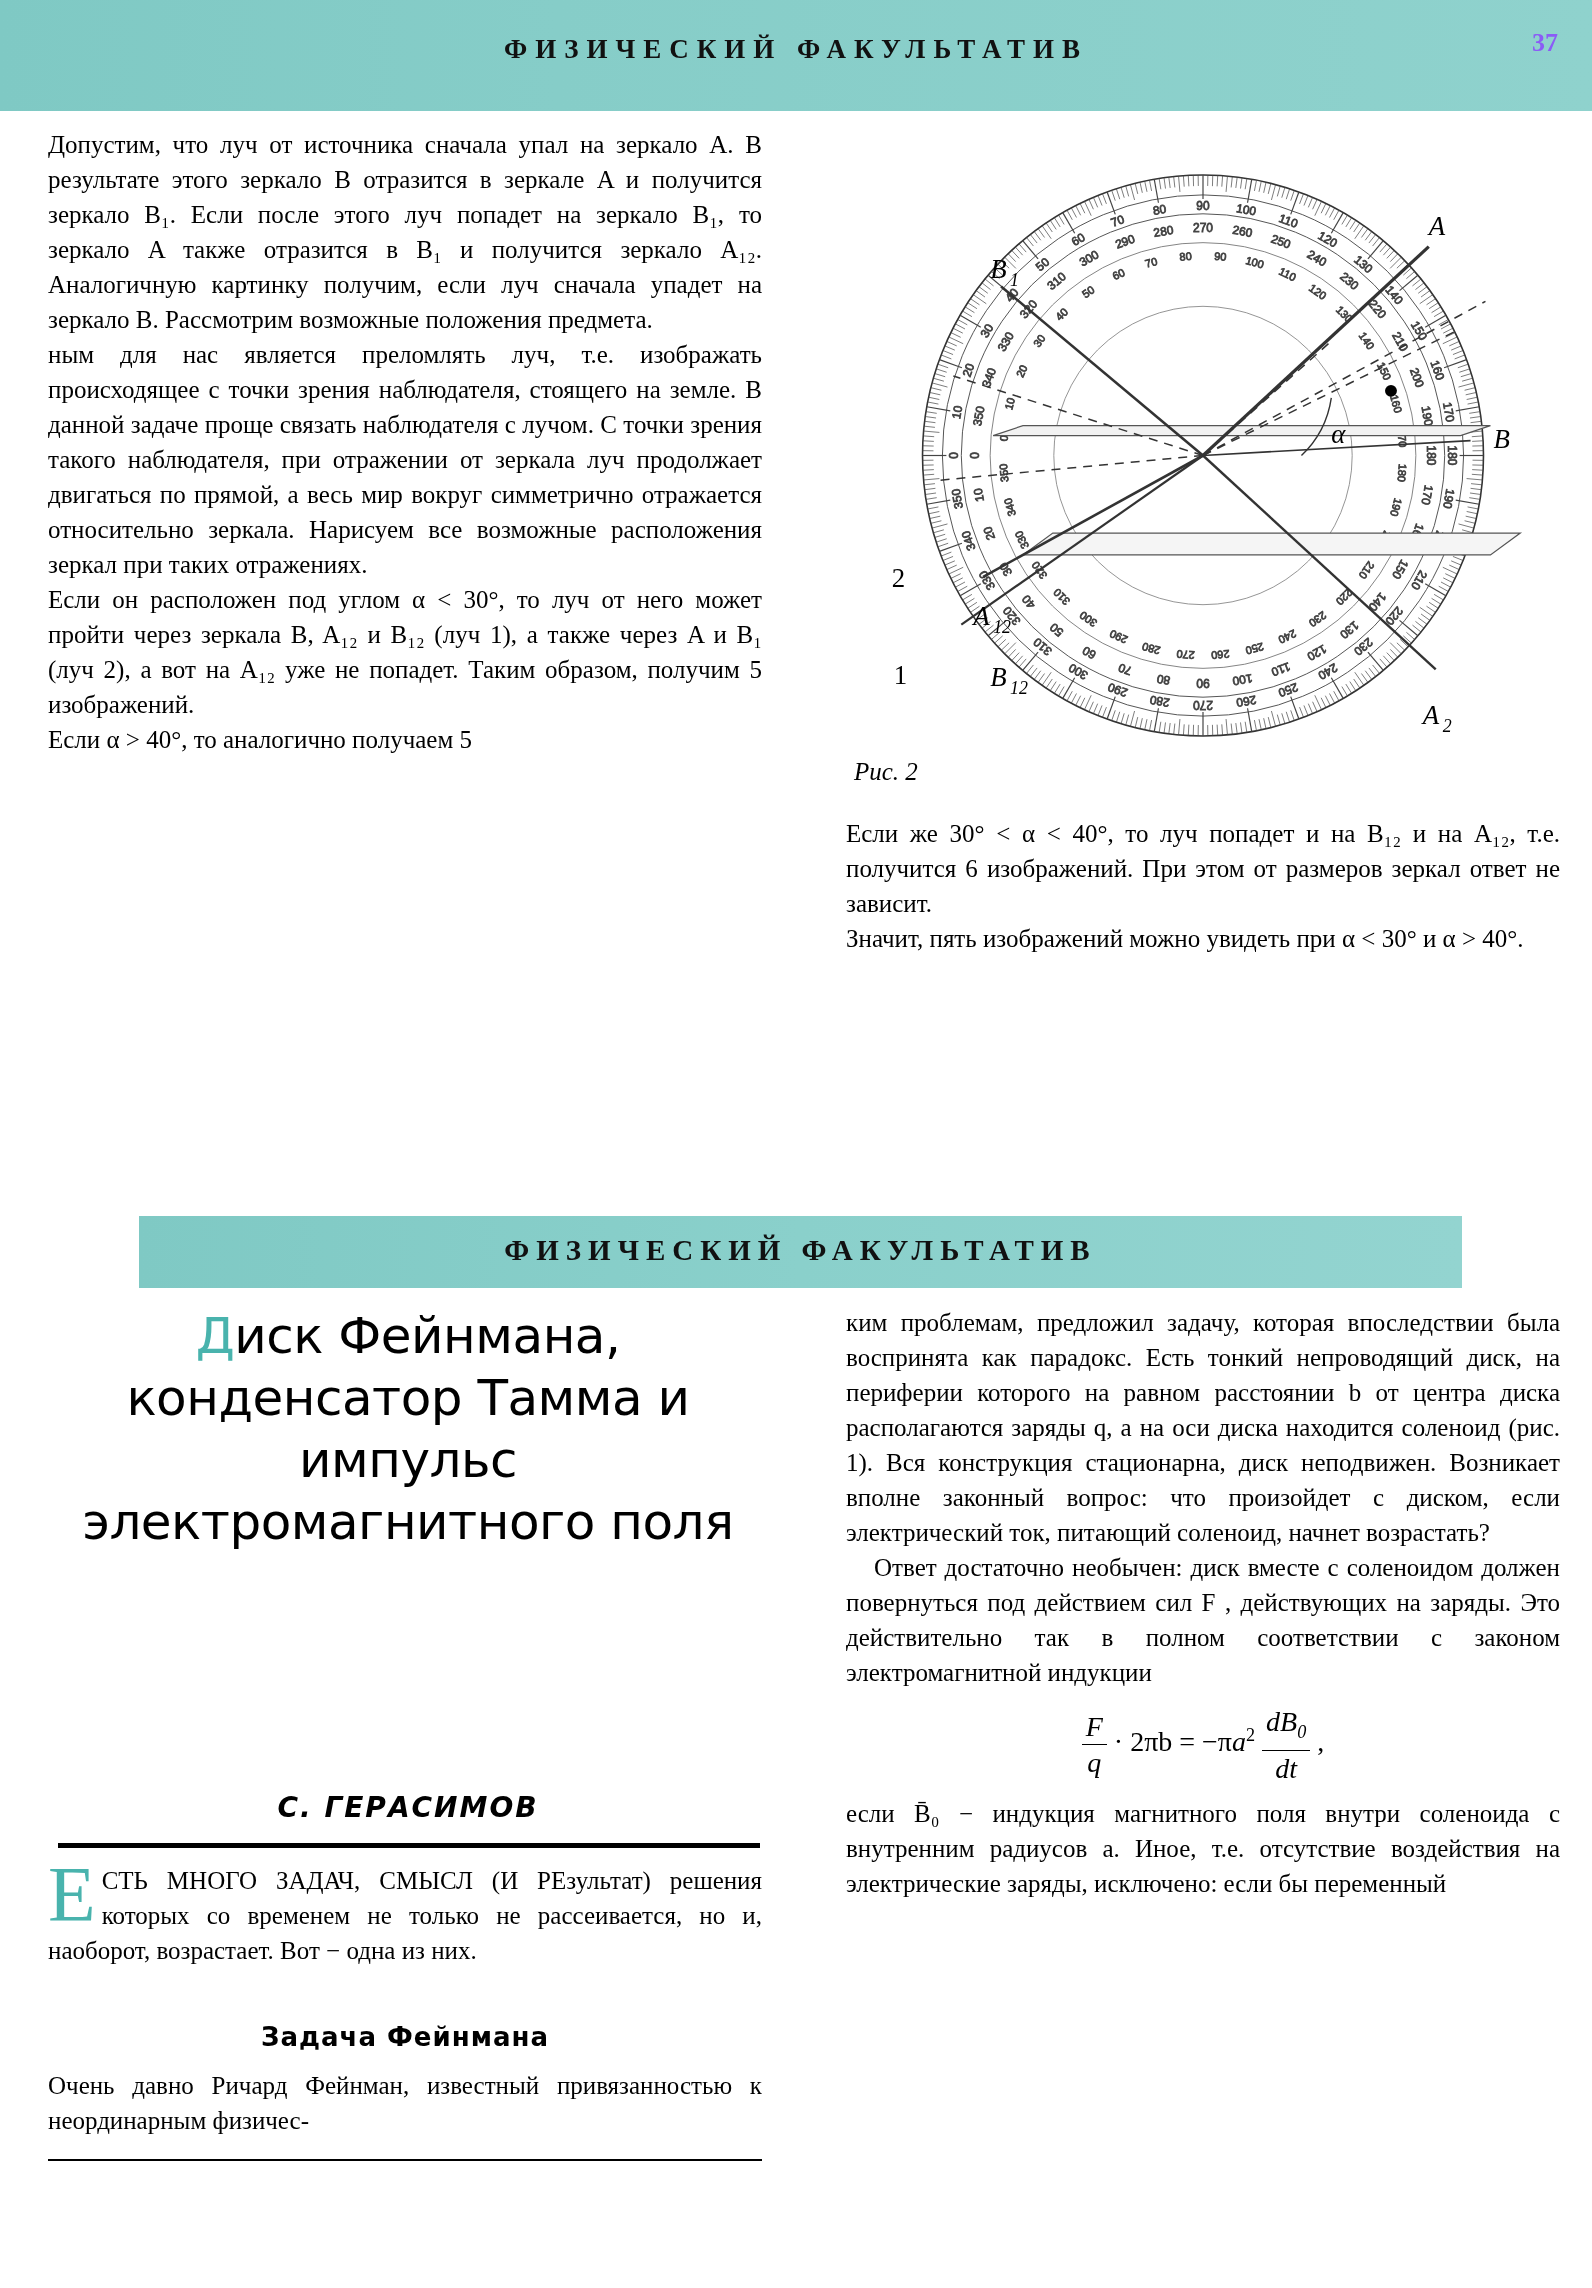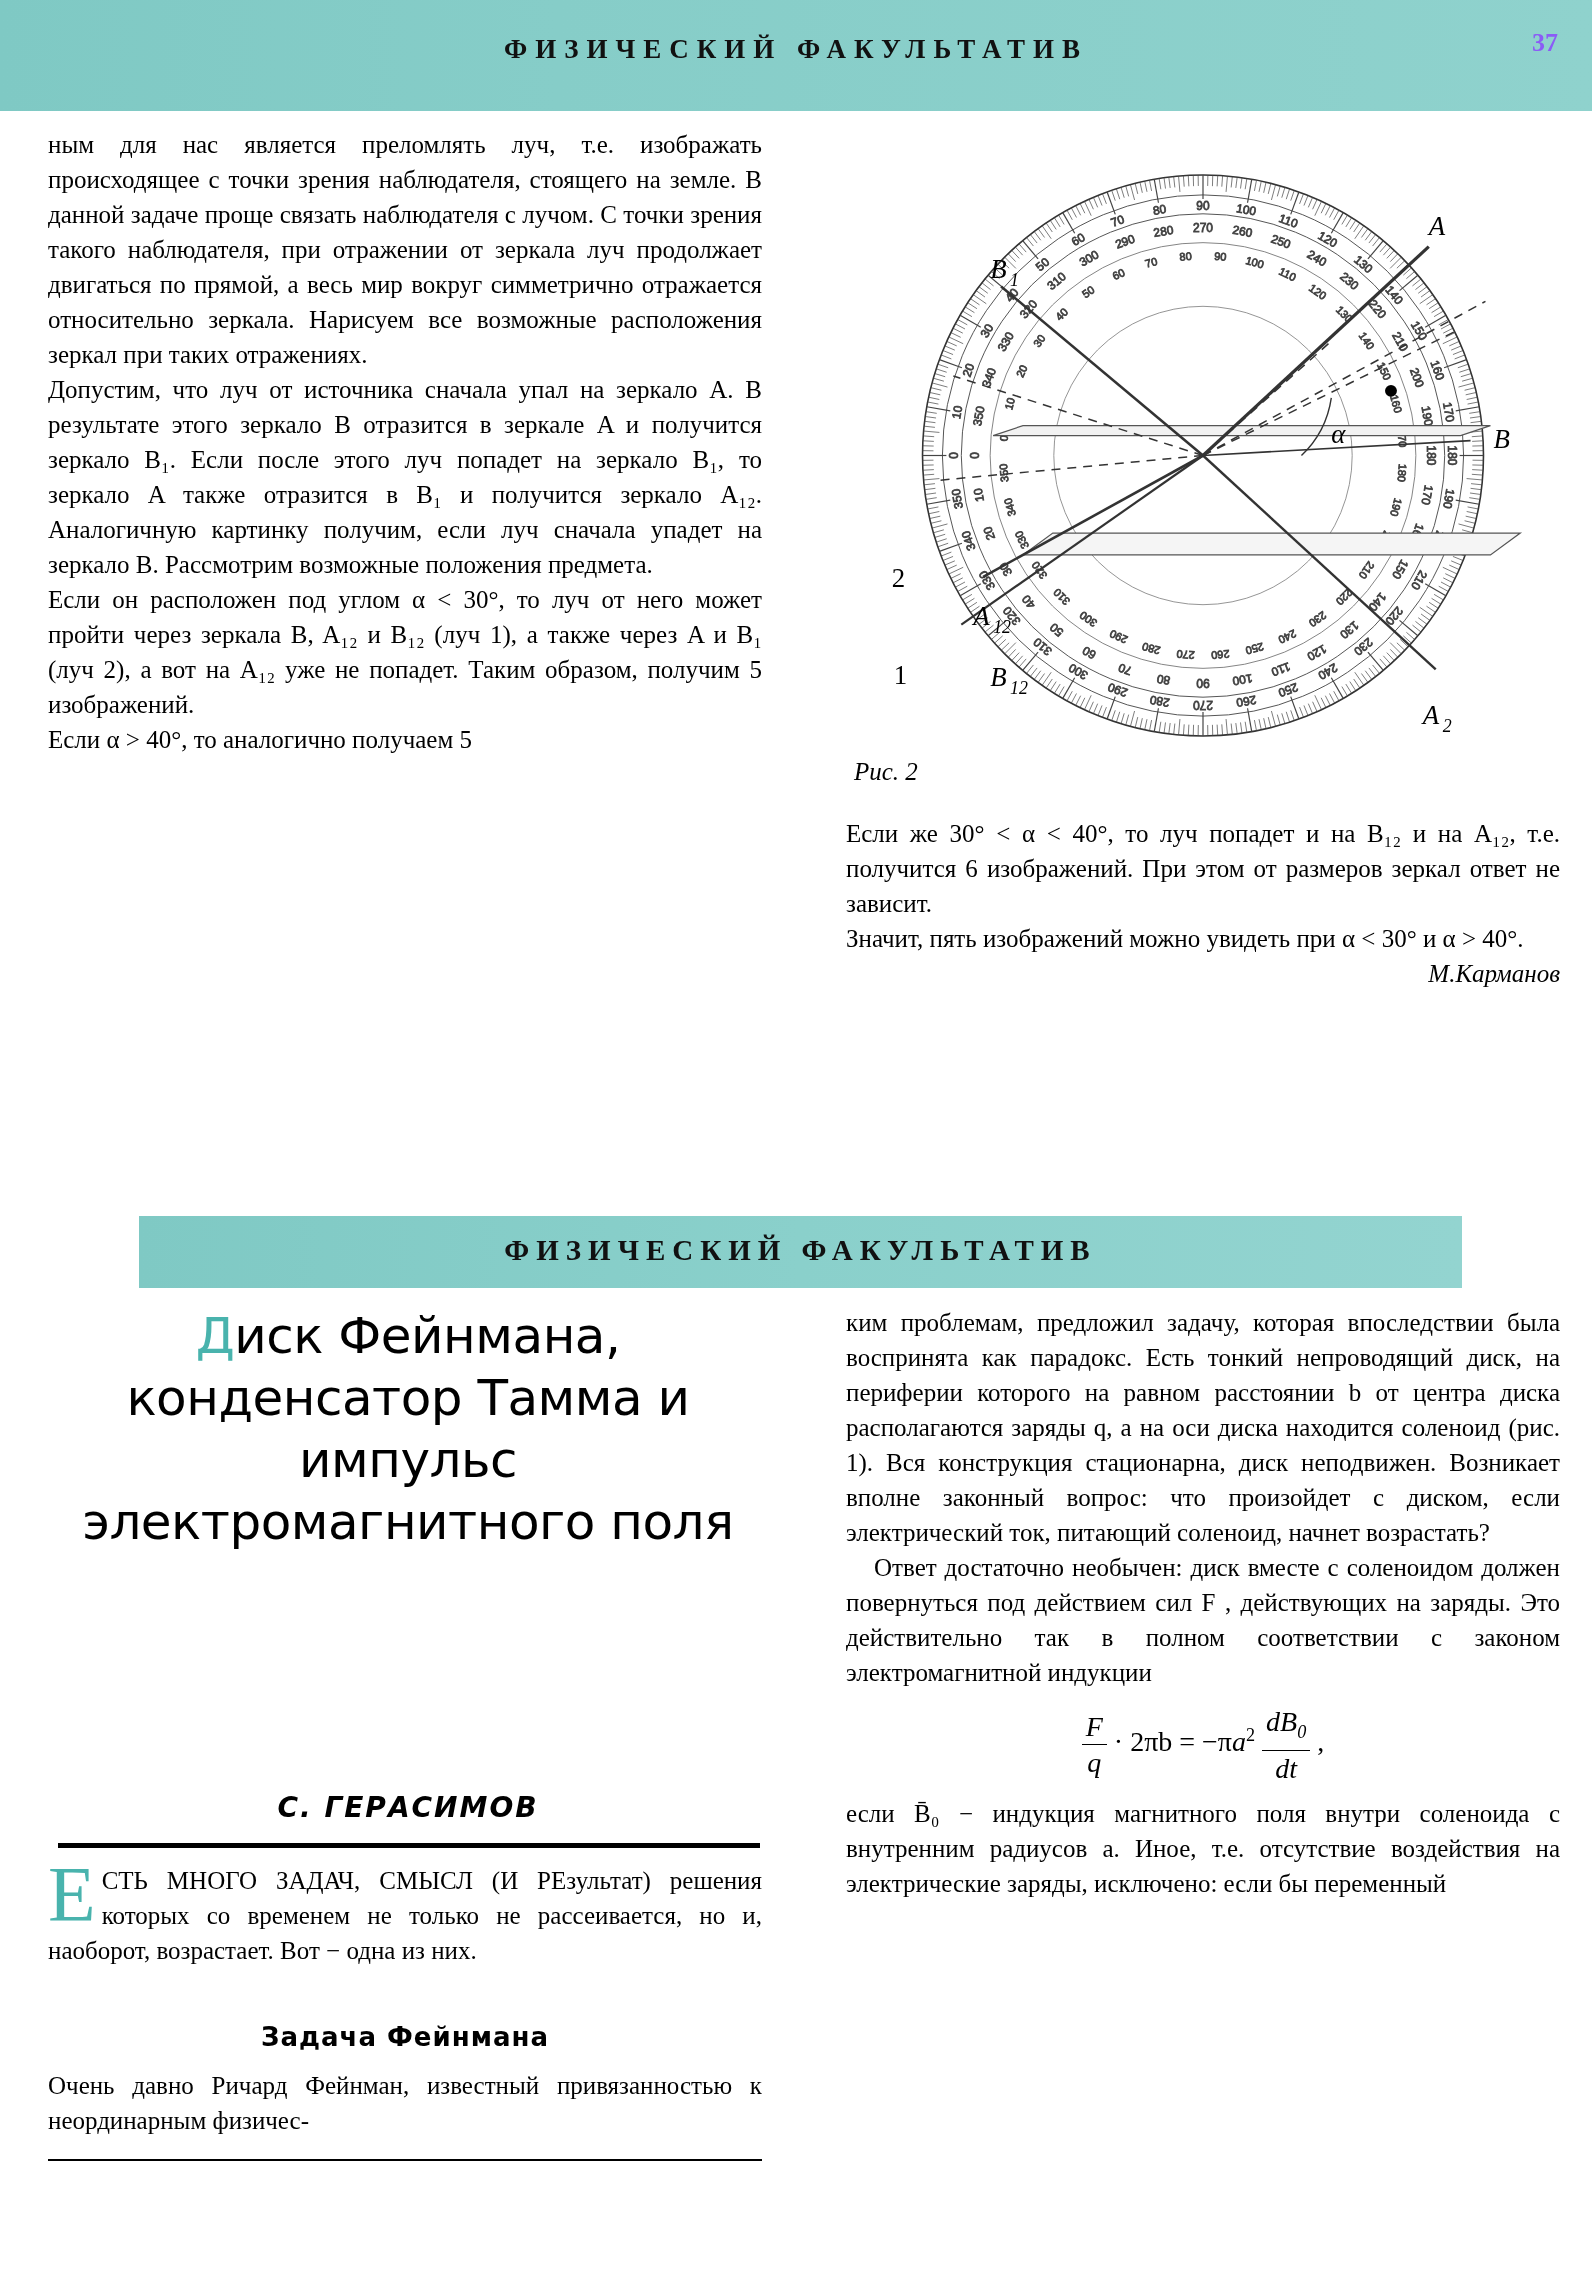--- a/index.html
+++ b/index.html
@@ -172,22 +172,22 @@
 </head>
 <body>
 
 <div class="page">
 
   <div class="header-band"></div>
   <div class="header-title">ФИЗИЧЕСКИЙ  ФАКУЛЬТАТИВ</div>
   <div class="header-page-num">37</div>
 
   <div class="col" id="col-top-left">
+    <p>Допустим, что луч от источника сначала упал на зеркало A. В результате этого зеркало B отразится в зеркале A и получится зеркало B₁. Если после этого луч попадет на зеркало B₁, то зеркало A также отразится в B₁ и получится зеркало A₁₂. Аналогичную картинку получим, если луч сначала упадет на зеркало B. Рассмотрим возможные положения предмета.</p>
     <p>ным для нас является преломлять луч, т.е. изображать происходящее с точки зрения наблюдателя, стоящего на земле. В данной задаче проще связать наблюдателя с лучом. С точки зрения такого наблюдателя, при отражении от зеркала луч продолжает двигаться по прямой, а весь мир вокруг симметрично отражается относительно зеркала. Нарисуем все возможные расположения зеркал при таких отражениях.</p>
-    <p>Допустим, что луч от источника сначала упал на зеркало A. В результате этого зеркало B отразится в зеркале A и получится зеркало B₁. Если после этого луч попадет на зеркало B₁, то зеркало A также отразится в B₁ и получится зеркало A₁₂. Аналогичную картинку получим, если луч сначала упадет на зеркало B. Рассмотрим возможные положения предмета.</p>
     <p>Если он расположен под углом α &lt; 30°, то луч от него может пройти через зеркала B, A₁₂ и B₁₂ (луч 1), а также через A и B₁ (луч 2), а вот на A₁₂ уже не попадет. Таким образом, получим 5 изображений.</p>
     <p>Если α &gt; 40°, то аналогично получаем 5</p>
   </div>
 
   <div id="figure-wrap">
     <svg width="738" height="657" viewBox="0 0 742 660">
       <defs>
         <clipPath id="circClip">
             <circle cx="371" cy="330" r="282"></circle>
           </clipPath>
@@ -711,21 +711,20 @@
         <text x="60" y="560" font-style="normal">1</text>
         <text x="58" y="462" font-style="normal">2</text>
       </g>
     </svg>
   </div>
   <div id="fig-caption">Рис. 2</div>
 
   <div class="col" id="col-top-right">
     <p>Если же 30° &lt; α &lt; 40°, то луч попадет и на B₁₂ и на A₁₂, т.е. получится 6 изображений. При этом от размеров зеркал ответ не зависит.</p>
     <p>Значит, пять изображений можно увидеть при α &lt; 30° и α &gt; 40°.</p>
-    <p class="sig">М.Карманов</p>
   </div>
 
   <div class="band2"></div>
   <div class="band2-title">ФИЗИЧЕСКИЙ  ФАКУЛЬТАТИВ</div>
 
   <div id="headline">
     <span class="dropcap">Д</span><span>иск Фейнмана, конденсатор Тамма и импульс электромагнитного поля</span>
   </div>
 
   <div id="author">С. ГЕРАСИМОВ</div>

